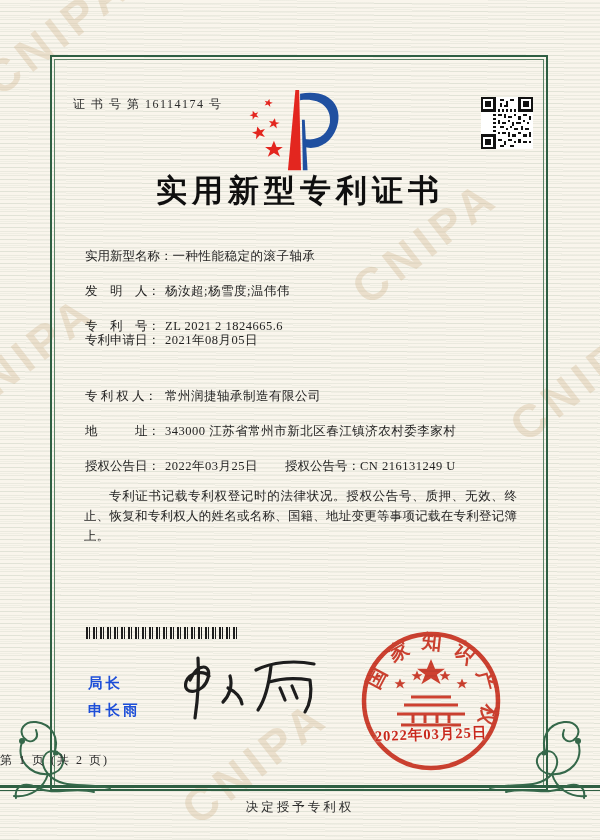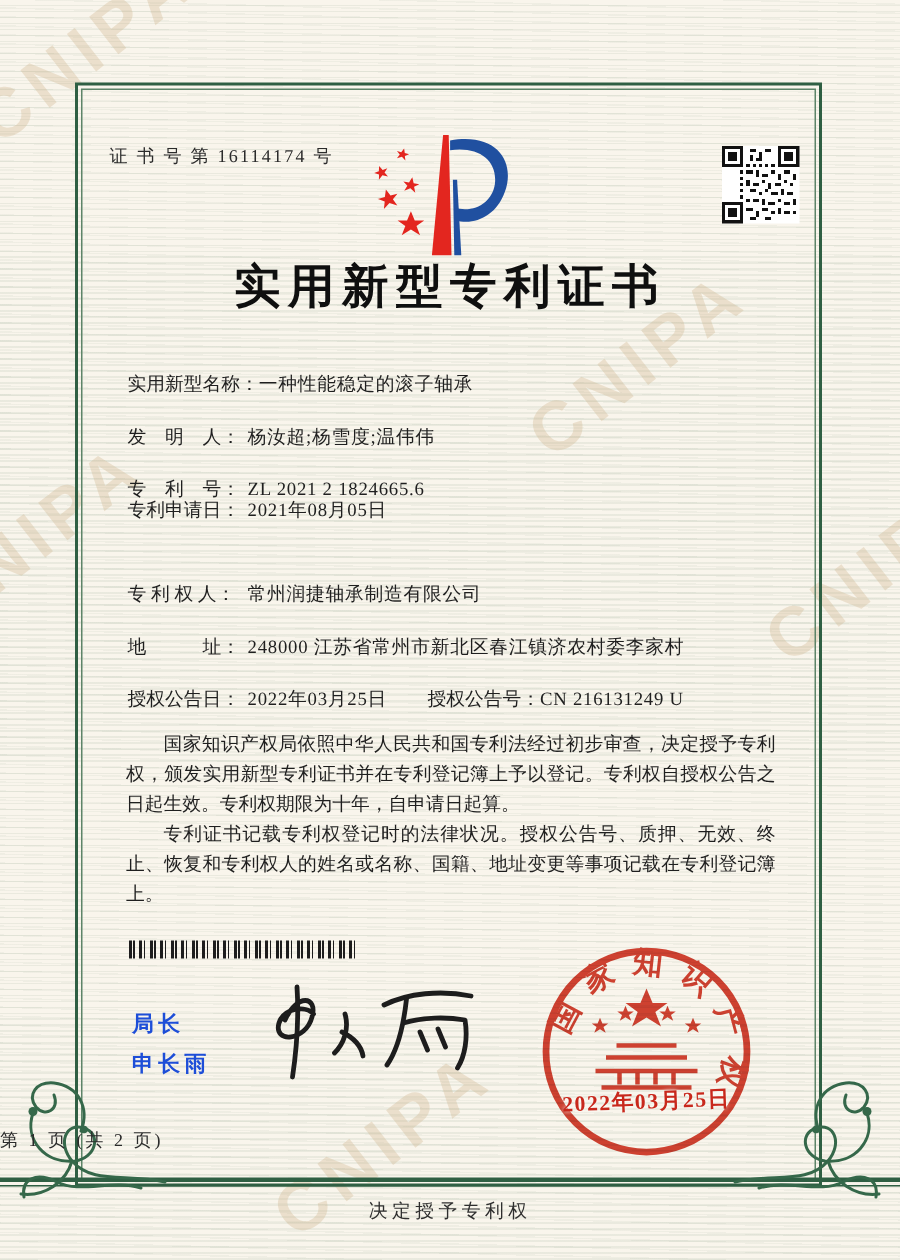--- a/index.html
+++ b/index.html
@@ -140,31 +140,30 @@
   <div class="frow" style="top:318px">
     <span class="flabel">专　利　号：</span><span class="fvalue">ZL 2021 2 1824665.6</span>
   </div>
   <div class="frow" style="top:332px">
     <span class="flabel">专利申请日：</span><span class="fvalue">2021年08月05日</span>
   </div>
   <div class="frow" style="top:388px">
     <span class="flabel">专 利 权 人：</span><span class="fvalue">常州润捷轴承制造有限公司</span>
   </div>
   <div class="frow" style="top:423px">
-    <span class="flabel">地　　　址：</span><span class="fvalue">248000 江苏省常州市新北区春江镇济农村委李家村</span>
+    <span class="flabel">地　　　址：</span><span class="fvalue">343000 江苏省常州市新北区春江镇济农村委李家村</span>
   </div>
   <div class="frow" style="top:458px">
     <span class="flabel">授权公告日：</span><span class="fvalue">2022年03月25日</span>
     <span class="grant-pair">
       <span>授权公告号：</span><span class="fvalue">CN 216131249 U</span>
     </span>
   </div>
 
   <div class="paras">
-    <p>国家知识产权局依照中华人民共和国专利法经过初步审查，决定授予专利权，颁发实用新型专利证书并在专利登记簿上予以登记。专利权自授权公告之日起生效。专利权期限为十年，自申请日起算。</p>
     <p>专利证书记载专利权登记时的法律状况。授权公告号、质押、无效、终止、恢复和专利权人的姓名或名称、国籍、地址变更等事项记载在专利登记簿上。</p>
   </div>
 
   <div class="barcode"></div>
 
   <div class="signer">
     <div>局长</div>
     <div>申长雨</div>
   </div>
 

